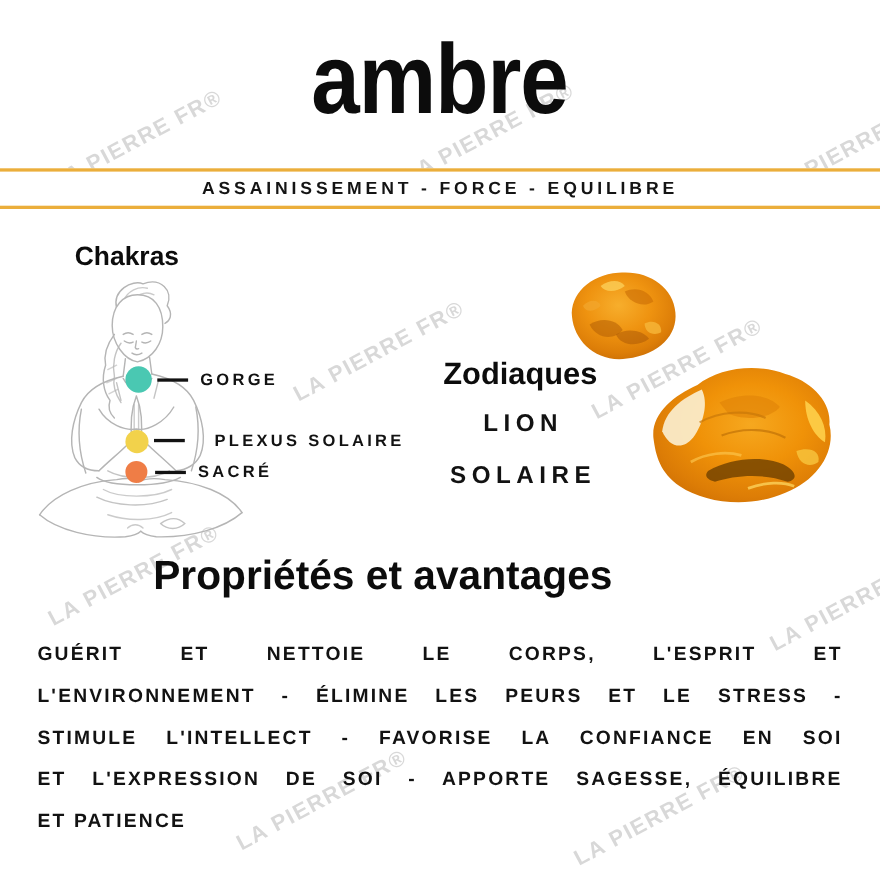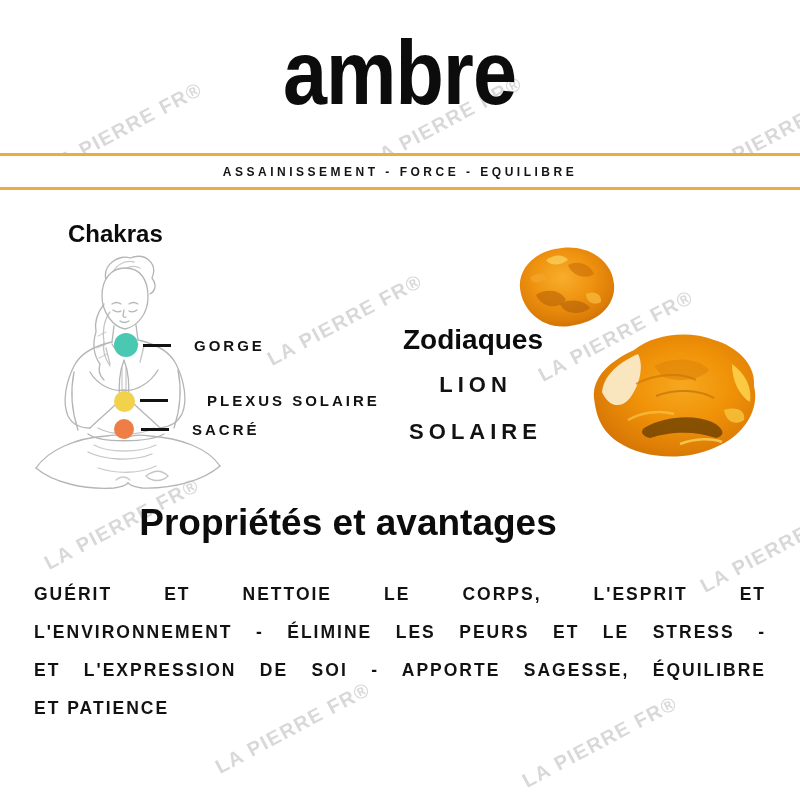--- a/index.html
+++ b/index.html
@@ -18,34 +18,34 @@
   .title{
     font-size:90px;font-weight:bold;line-height:1;letter-spacing:-1px;
     transform:scaleX(0.88);transform-origin:center;color:#0c0c0c;
   }
   
   .banner{
     position:absolute;top:153px;left:0;width:800px;height:31px;
     border-top:3px solid #EBAE3B;border-bottom:3px solid #EBAE3B;
     display:flex;align-items:center;justify-content:center;background:#fff;
   }
-  .banner span{font-size:12px;font-weight:bold;letter-spacing:3.5px;color:#141414;}
+  .banner span{font-size:16px;font-weight:bold;letter-spacing:3.5px;color:#141414;}
   
   .chakras-heading{position:absolute;left:68px;top:220px;font-size:24px;font-weight:bold;color:#0c0c0c;}
   .figure-svg{position:absolute;left:28px;top:252px;}
   .chakra-dot{position:absolute;border-radius:50%;}
   .dot-gorge{left:114px;top:333px;width:24px;height:24px;}
   .dot-plexus{left:114px;top:391px;width:21px;height:21px;}
   .dot-sacre{left:114px;top:419px;width:20px;height:20px;}
   .chakra-row{position:absolute;display:flex;align-items:center;height:16px;}
   .row-gorge{left:143px;top:337px;}
   .row-plexus{left:140px;top:392px;gap:16px;}
   .row-sacre{left:141px;top:421px;}
   .chakra-line{width:28px;height:3px;background:#121212;margin-right:11px;}
-  .chakra-label{font-size:15px;font-weight:bold;letter-spacing:3px;color:#121212;white-space:nowrap;margin-left:12px;}
+  .chakra-label{font-size:15px;font-weight:bold;letter-spacing:3px;color:#121212;white-space:nowrap;}
   
   .zodiac-heading{position:absolute;left:403px;top:324px;font-size:28px;font-weight:bold;color:#0c0c0c;}
   .zodiac-signs{position:absolute;left:398px;top:372px;width:155px;text-align:center;}
   .zodiac-sign{font-size:22px;font-weight:bold;letter-spacing:5px;color:#121212;margin-bottom:21px;}
   
   .stone-small{position:absolute;left:506px;top:240px;}
   .stone-large{position:absolute;left:584px;top:326px;}
   
   .props-heading{
     position:absolute;top:502px;left:0;width:696px;text-align:center;
@@ -203,18 +203,19 @@
     <path d="M52,58 C70,48 96,46 112,54" stroke="#C97708" stroke-width="2" fill="none" opacity="0.7"></path>
     <path d="M72,70 C92,62 116,64 130,72" stroke="#B86A05" stroke-width="2" fill="none" opacity="0.6"></path>
     <path d="M44,94 C58,86 76,84 90,88" stroke="#FBC34A" stroke-width="2.5" fill="none" opacity="0.7"></path>
     <path d="M96,118 C112,112 128,112 138,116" stroke="#FFDD66" stroke-width="2.5" fill="none" opacity="0.7"></path>
   </svg>
 
   <div class="props-heading">Propriétés et avantages</div>
   <div class="props-body">
     <div class="para-line">GUÉRIT ET NETTOIE LE CORPS, L'ESPRIT ET</div>
     <div class="para-line">L'ENVIRONNEMENT - ÉLIMINE LES PEURS ET LE STRESS -</div>
+    <div class="para-line">STIMULE L'INTELLECT - FAVORISE LA CONFIANCE EN SOI</div>
     <div class="para-line">ET L'EXPRESSION DE SOI - APPORTE SAGESSE, ÉQUILIBRE</div>
     <div class="para-line last">ET PATIENCE</div>
   </div>
 
 
 </div>
 
 </body></html>

